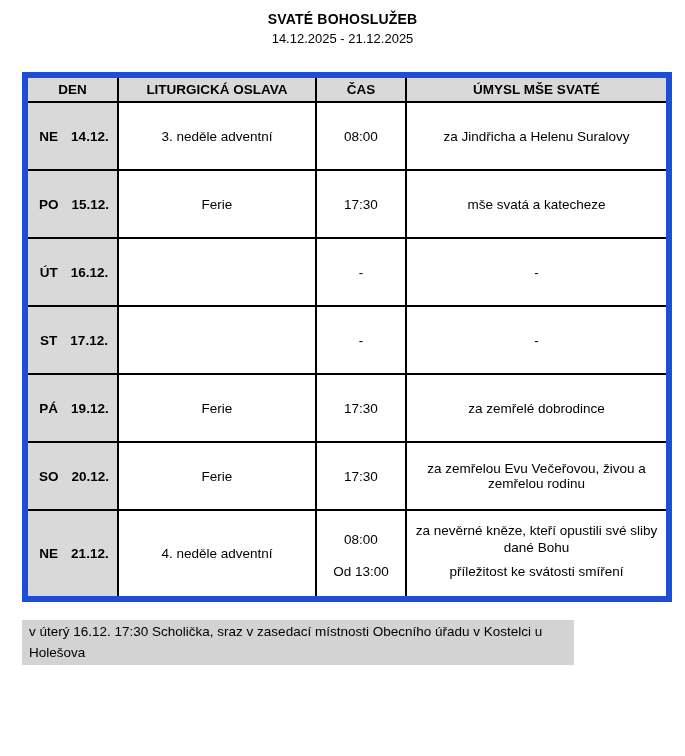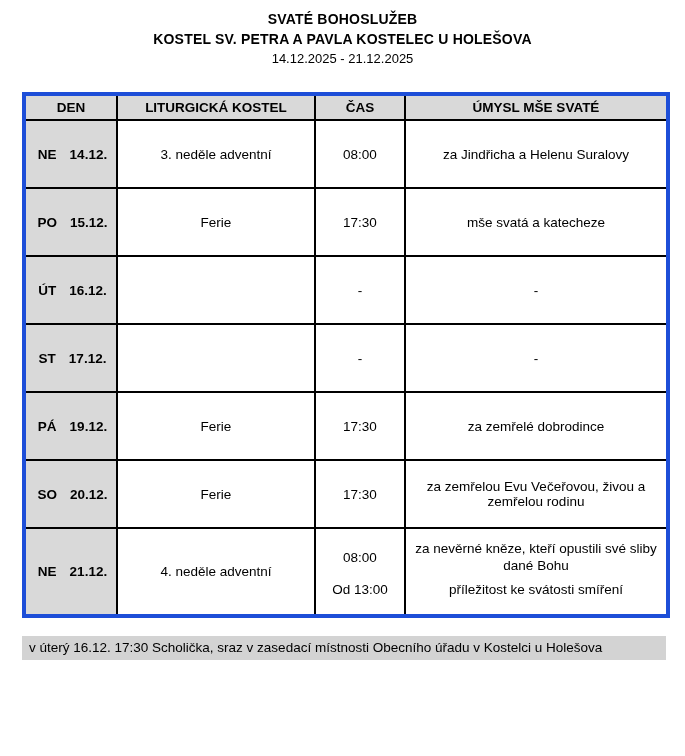--- a/index.html
+++ b/index.html
@@ -31,21 +31,21 @@
   .date-line {
     font-size: 13px;
     line-height: 20px;
     text-align: center;
   }
   table.schedule {
     border-collapse: collapse;
     table-layout: fixed;
     width: 644px;
     margin: 23px 0 0 22px;
-    border: 4px solid #1d4ed8;
+    border: 6px solid #1d4ed8;
   }
   .schedule th, .schedule td {
     border: 2px solid #000000;
     font-size: 13.5px;
     text-align: center;
     padding: 0 4px;
     vertical-align: middle;
     overflow: hidden;
   }
   .schedule th {
@@ -78,50 +78,49 @@
     align-items: center;
     justify-content: center;
     line-height: 17px;
   }
   .entry-second {
     padding-bottom: 16px;
     line-height: 17px;
   }
   .note {
     margin: 18px 0 0 22px;
-    width: 644px;
+    width: 552px;
     box-sizing: border-box;
     background: #d3d3d3;
     font-size: 13.5px;
     line-height: 21px;
     padding: 1px 7px 2px 7px;
   }
 </style>
 </head>
 <body>
 
 <div class="page">
 
   <div class="titles">
     <div class="title-line">SVATÉ BOHOSLUŽEB</div>
-    <div class="title-line">KOSTEL SV. PETRA A PAVLA KOSTELEC U HOLEŠOVA</div>
     <div class="date-line">14.12.2025 - 21.12.2025</div>
   </div>
 
   <table class="schedule">
     <colgroup>
       <col style="width:93px">
         <col style="width:198px">
         <col style="width:90px">
         <col style="width:263px">
     </colgroup>
     <thead>
       <tr>
         <th>DEN</th>
-        <th>LITURGICKÁ KOSTEL</th>
+        <th>LITURGICKÁ OSLAVA</th>
         <th>ČAS</th>
         <th>ÚMYSL MŠE SVATÉ</th>
       </tr>
     </thead>
     <tbody>
 
       <tr class="row-normal">
         <td class="day-cell">
           <span>NE</span><span class="date-part">14.12.</span>
         </td>

